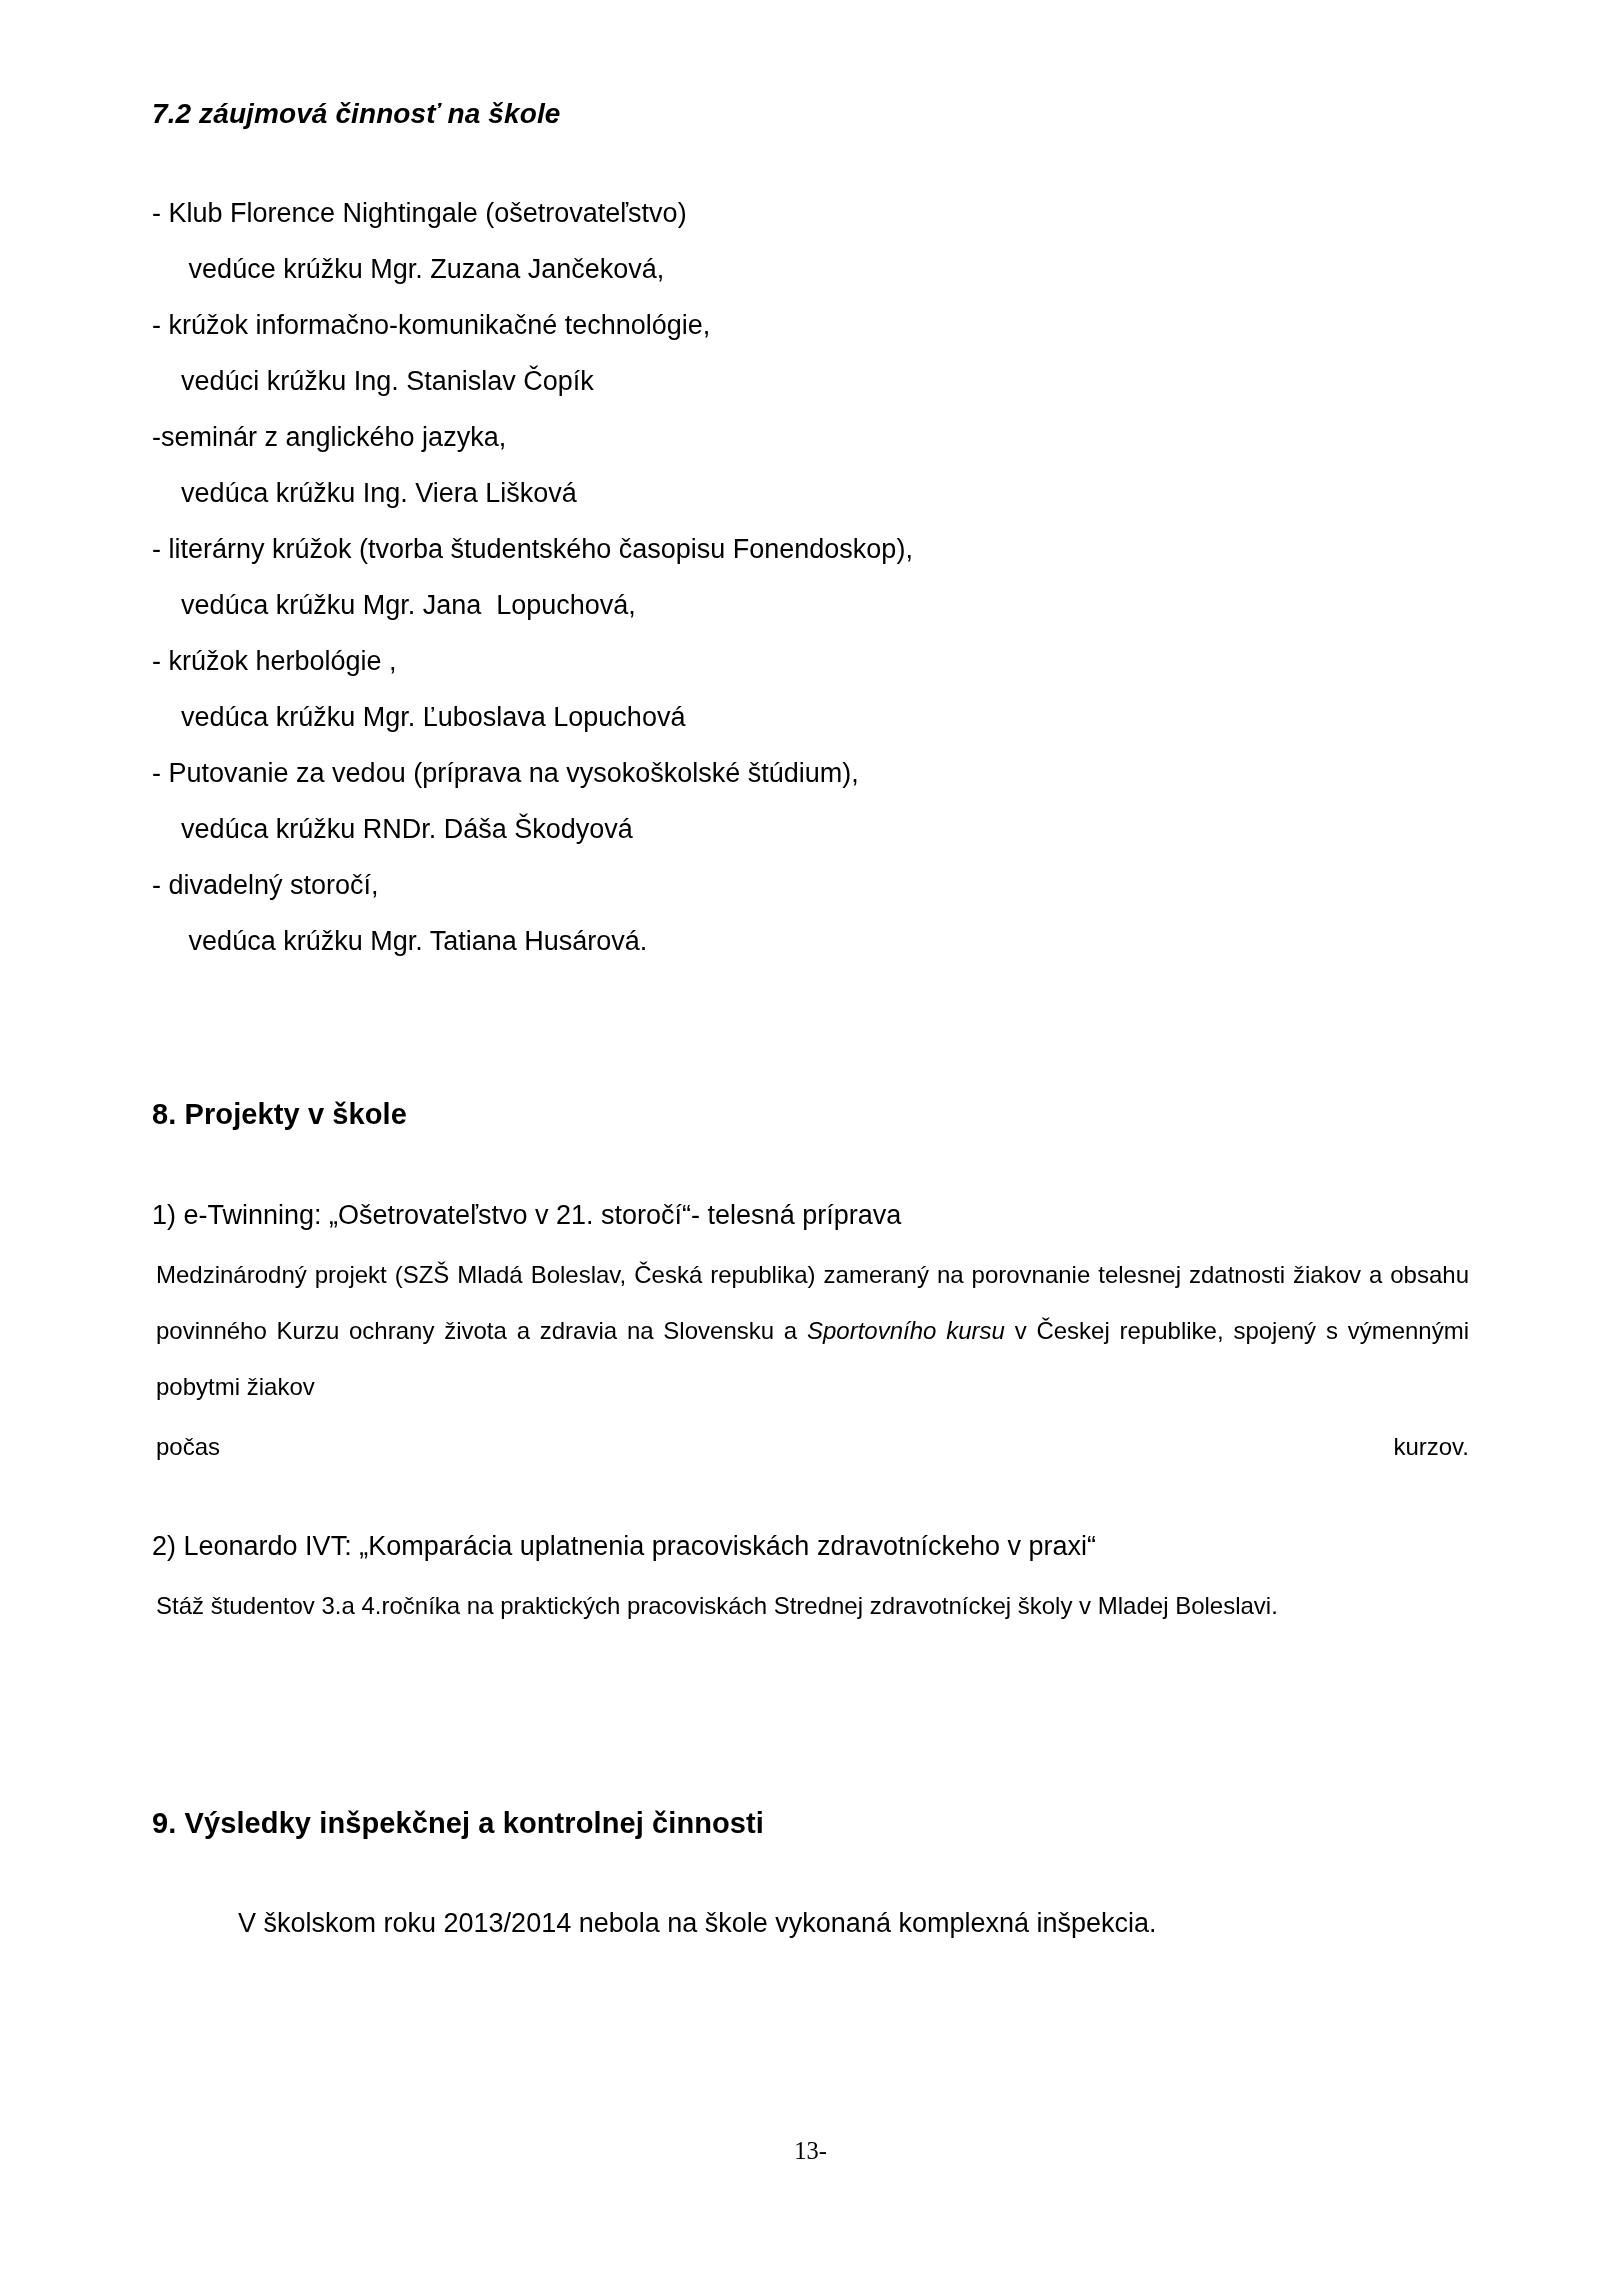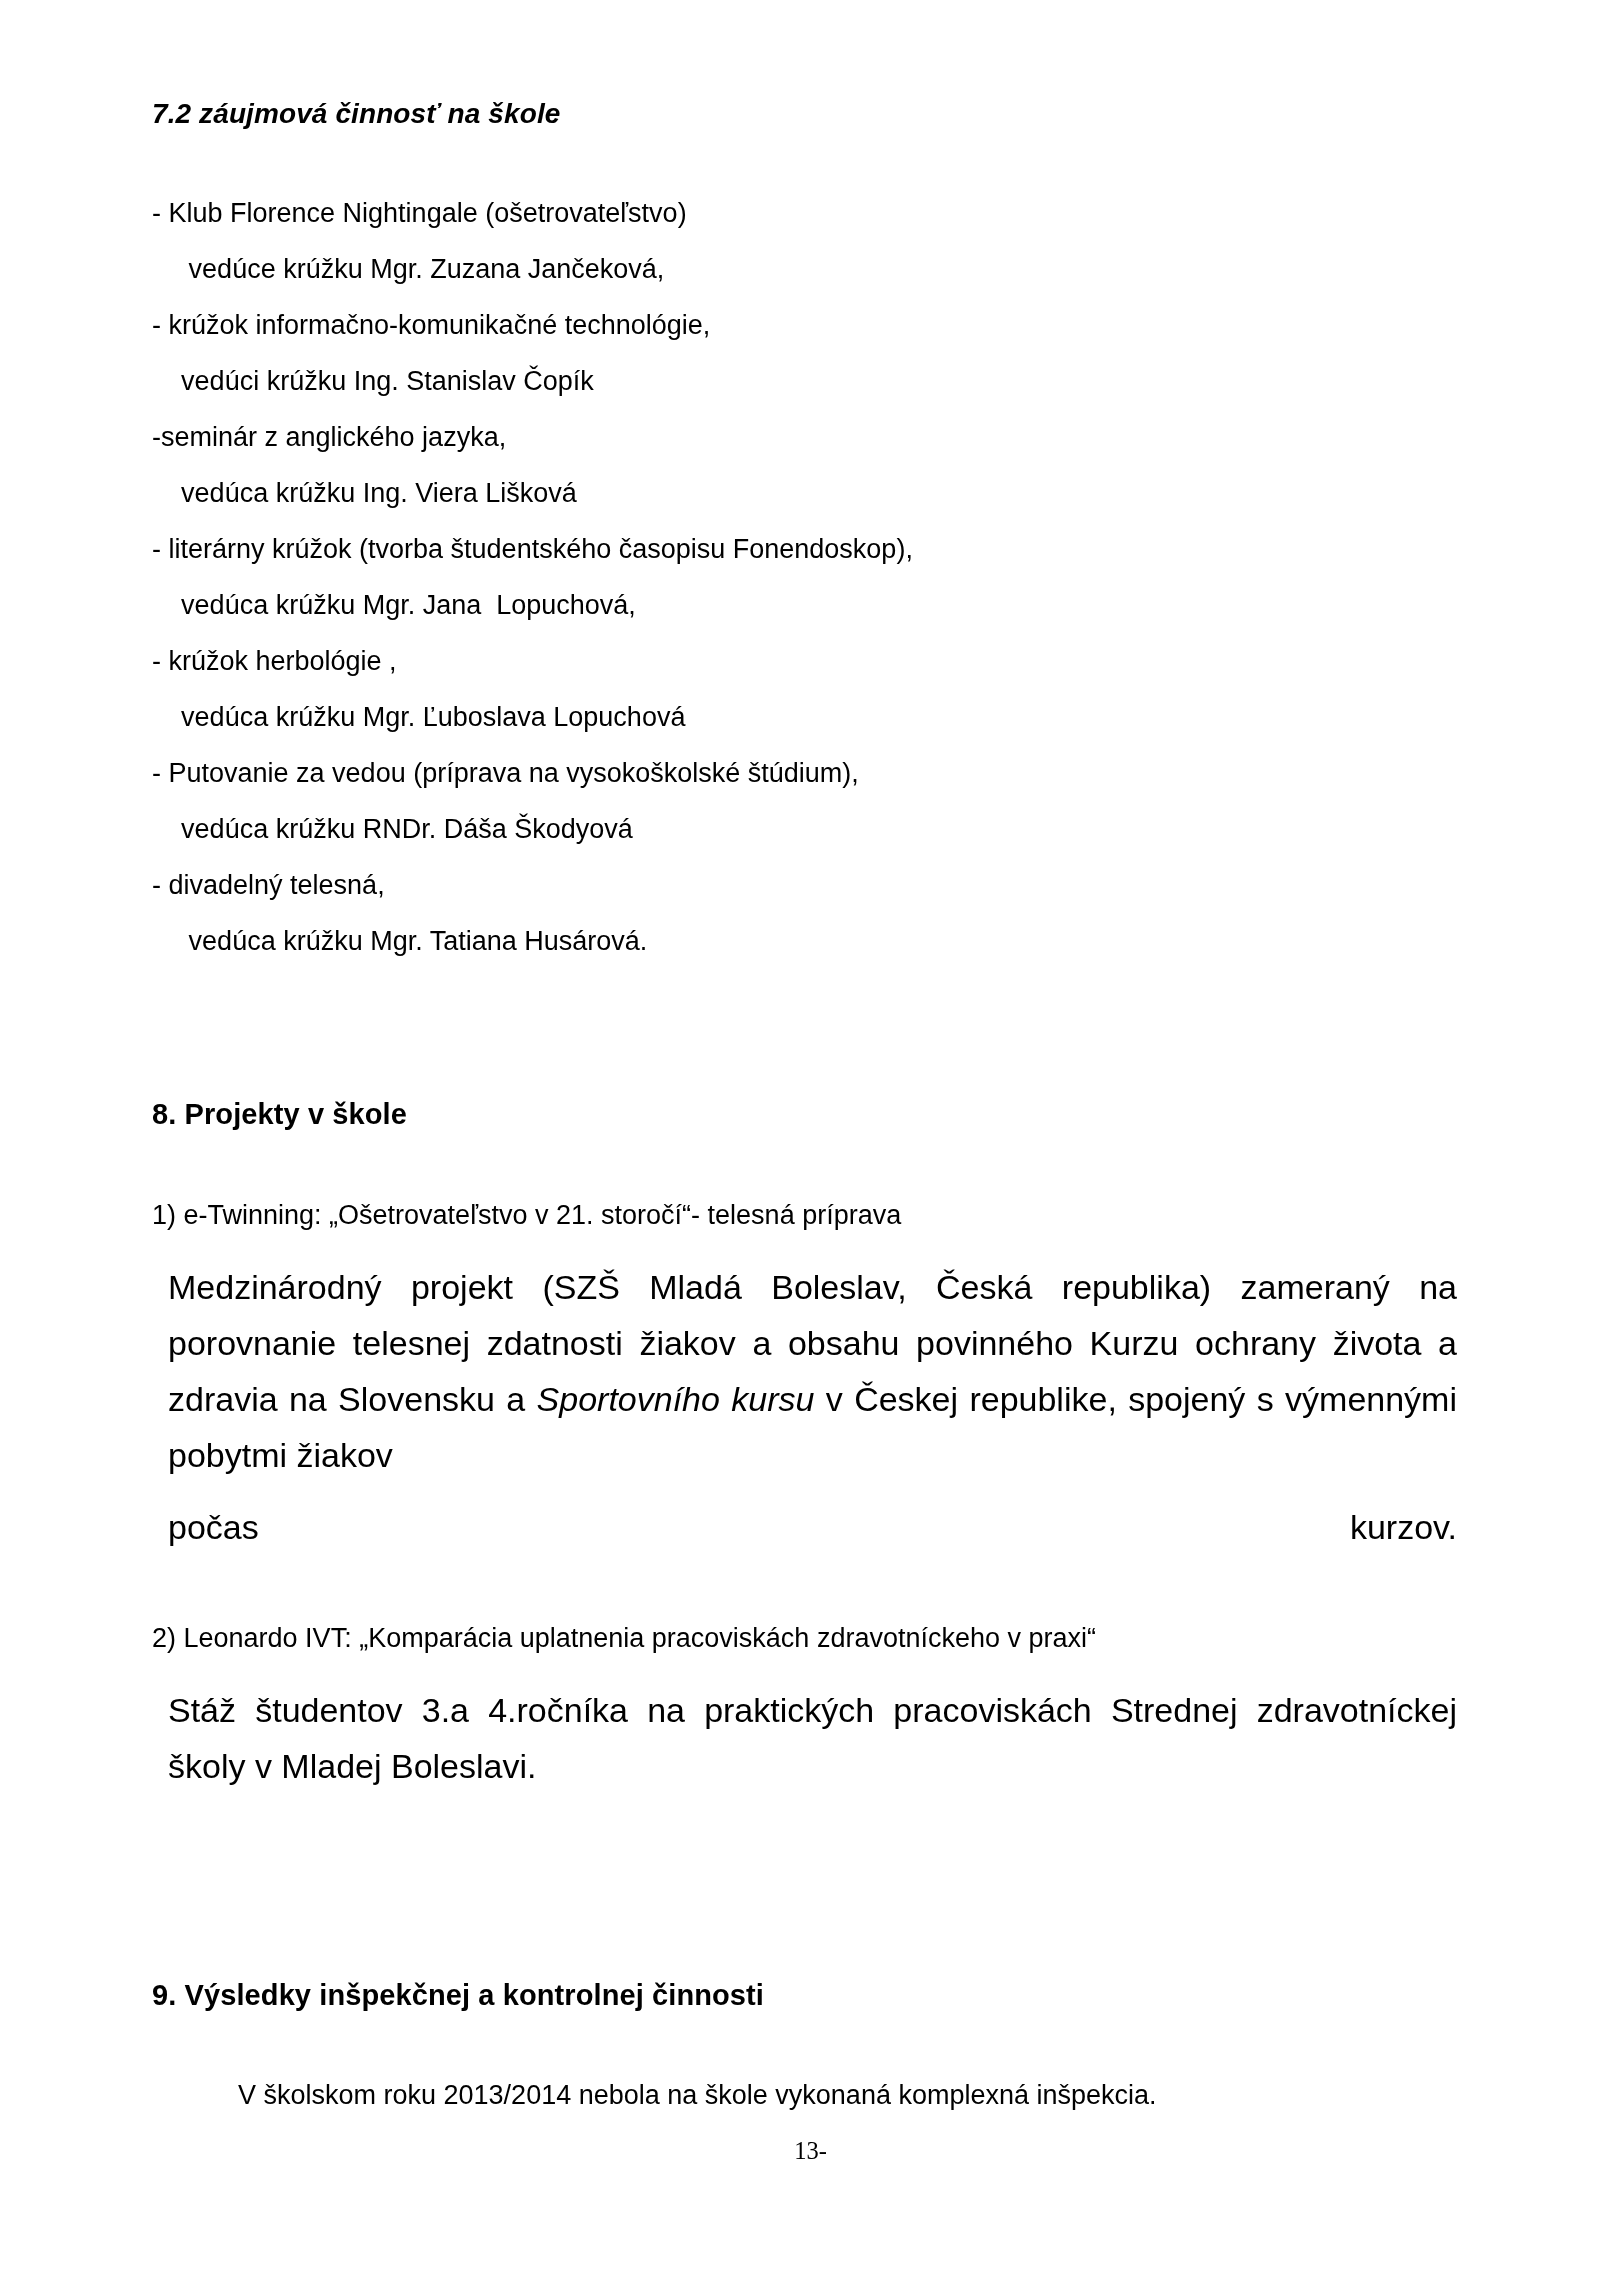--- a/index.html
+++ b/index.html
@@ -59,23 +59,23 @@
     font-size: 27px;
     line-height: 56px;
     white-space: pre;
     margin: 0;
   }
   .club-list .line.indent {
     padding-left: 21.6px;
   }
 
   .para {
-    font-size: 34px;
+    font-size: 24px;
     line-height: 56px;
-    margin: 16px;
+    margin: 4px;
     text-align: justify;
     text-justify: inter-word;
   }
   .para .it { font-style: italic; }
 
   .para-justify-all {
     text-align: justify;
     text-align-last: justify;
   }
 
@@ -127,21 +127,21 @@
       <li class="line">- krúžok informačno-komunikačné technológie,</li>
       <li class="line indent"> vedúci krúžku Ing. Stanislav Čopík</li>
       <li class="line">-seminár z anglického jazyka,</li>
       <li class="line indent"> vedúca krúžku Ing. Viera Lišková</li>
       <li class="line">- literárny krúžok (tvorba študentského časopisu Fonendoskop),</li>
       <li class="line indent"> vedúca krúžku Mgr. Jana  Lopuchová,</li>
       <li class="line">- krúžok herbológie ,</li>
       <li class="line indent"> vedúca krúžku Mgr. Ľuboslava Lopuchová</li>
       <li class="line">- Putovanie za vedou (príprava na vysokoškolské štúdium),</li>
       <li class="line indent"> vedúca krúžku RNDr. Dáša Škodyová</li>
-      <li class="line">- divadelný telesná,</li>
+      <li class="line">- divadelný storočí,</li>
       <li class="line indent">  vedúca krúžku Mgr. Tatiana Husárová.</li>
     </ul>
 
     <div class="spacer-100"></div>
     <div class="spacer-32"></div>
 
     <h2 class="h-main">8.  Projekty v škole</h2>
 
     <div class="spacer-56"></div>
 

